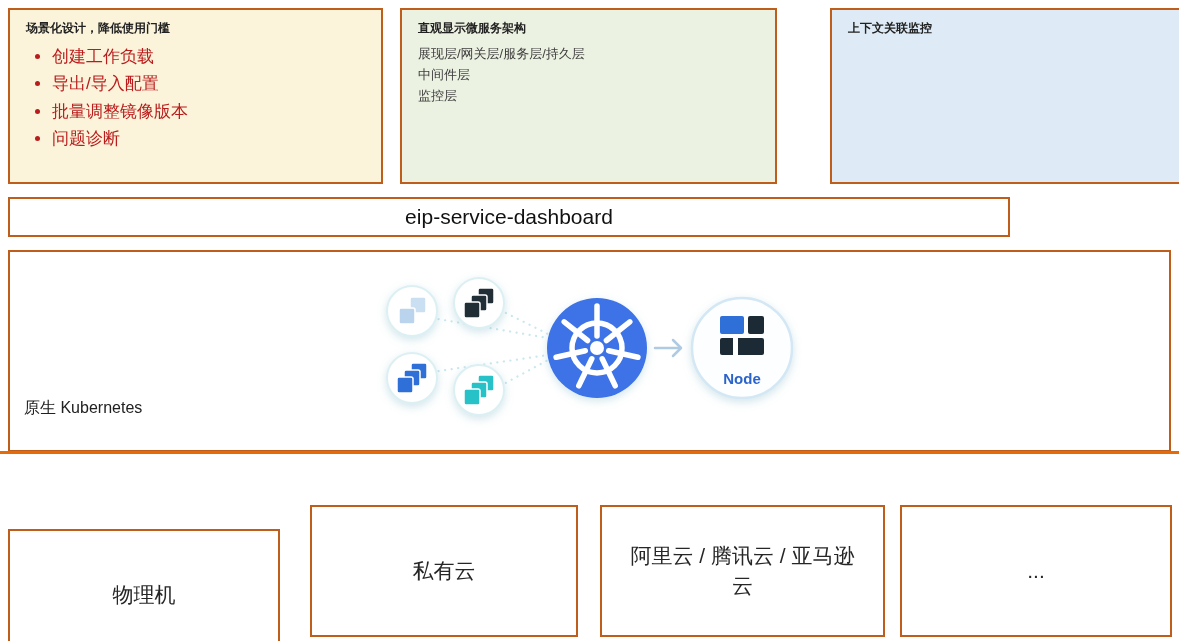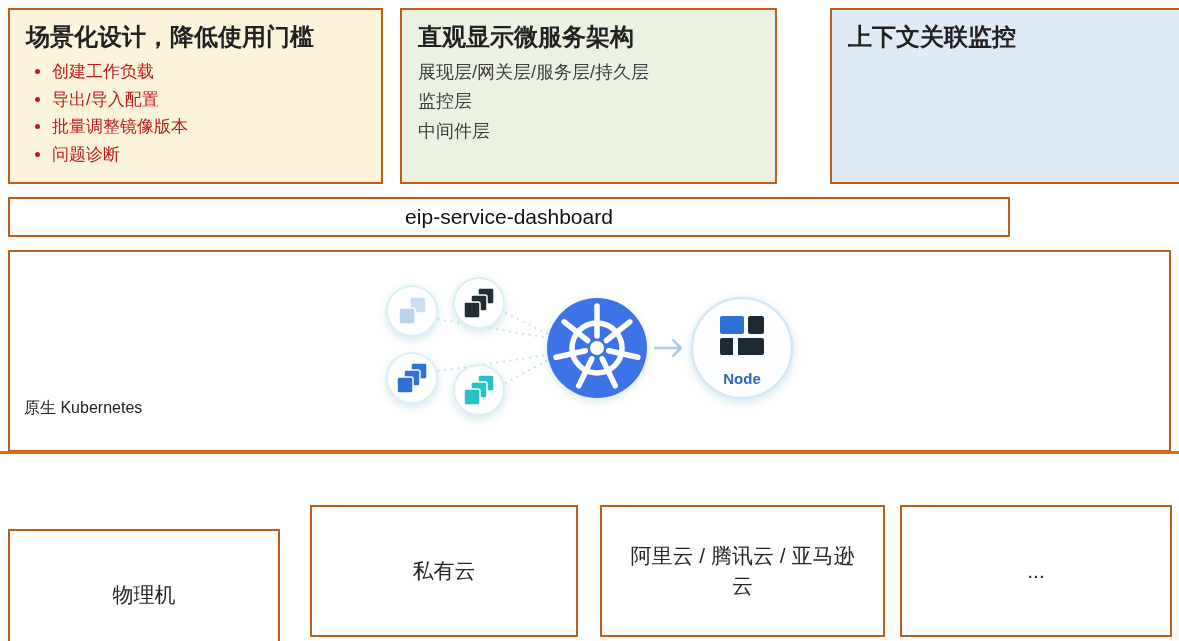--- a/index.html
+++ b/index.html
@@ -16,26 +16,26 @@
     border: 2px solid #BF5E1A;
     background: #ffffff;
     box-sizing: border-box;
   }
   
   .feature-box { top: 8px; height: 176px; padding: 11px 16px; }
   #fb0 { left: 8px;   width: 375px; background: #FBF3DA; }
   #fb1 { left: 400px; width: 377px; background: #ECF2E2; }
   #fb2 { left: 790px; width: 381px; background: #DEEBF7; margin-left: 40px; }
   .feature-title {
-    font-size: 24px; font-weight: bold; color: #212121;
+    font-size: 12px; font-weight: bold; color: #212121;
     margin: 0 0 6px 0; line-height: 1.3;
   }
   ul.bulleted { list-style: disc; margin: 2px 0 0 0; padding-left: 26px; }
   ul.bulleted li { font-size: 17px; color: #b91c1c; line-height: 1.62; }
-  .plain-lines div { font-size: 18px; color: #3d3d3d; line-height: 1.62; }
+  .plain-lines div { font-size: 13px; color: #3d3d3d; line-height: 1.62; }
   
   .dashboard-bar {
     left: 8px; top: 197px; width: 1002px; height: 40px;
     display: flex; align-items: center; justify-content: center;
     font-size: 21px; color: #111111;
   }
   
   .k8s-box { left: 8px; top: 250px; width: 1163px; height: 202px; }
   .k8s-label {
     position: absolute; left: 14px; top: 146px;
@@ -74,22 +74,22 @@
       <li>导出/导入配置</li>
       <li>批量调整镜像版本</li>
       <li>问题诊断</li>
     </ul>
   </section>
 
   <section class="box feature-box" id="fb1">
     <h2 class="feature-title">直观显示微服务架构</h2>
     <div class="plain-lines">
       <div>展现层/网关层/服务层/持久层</div>
+      <div>中间件层</div>
       <div>监控层</div>
-      <div>中间件层</div>
     </div>
   </section>
 
   <section class="box feature-box" id="fb2">
     <h2 class="feature-title">上下文关联监控</h2>
   </section>
 
   <div class="box dashboard-bar">
     <span>eip-service-dashboard</span>
   </div>

